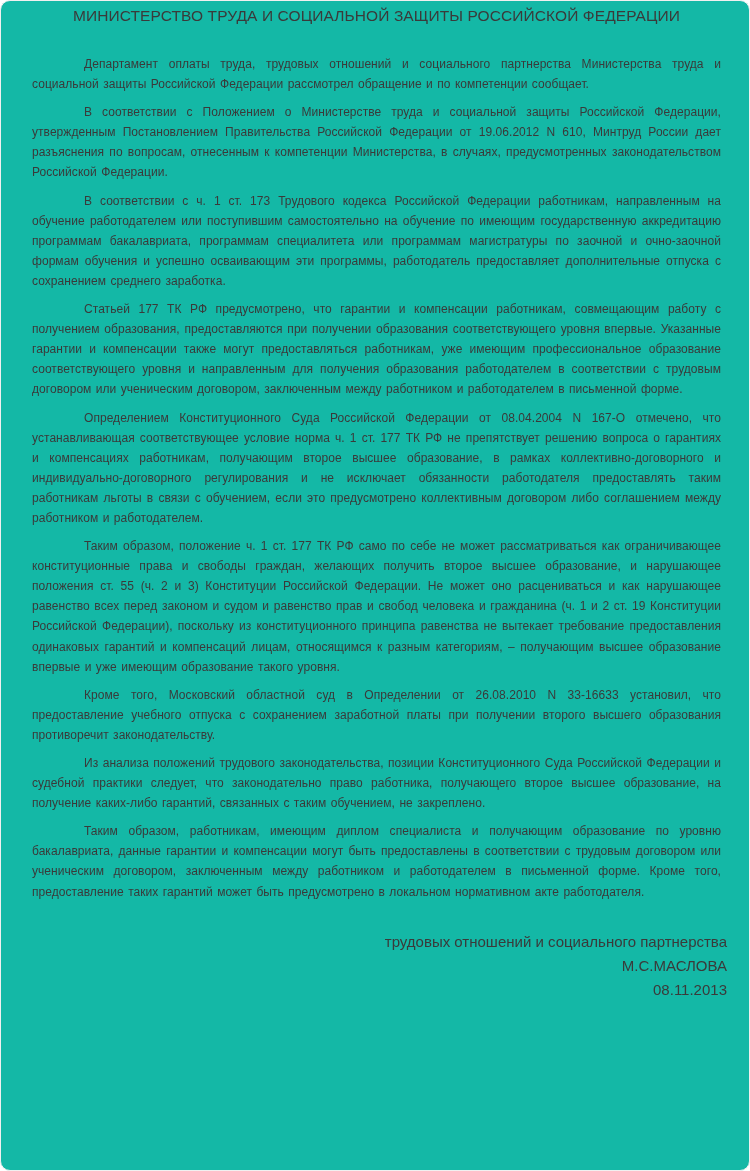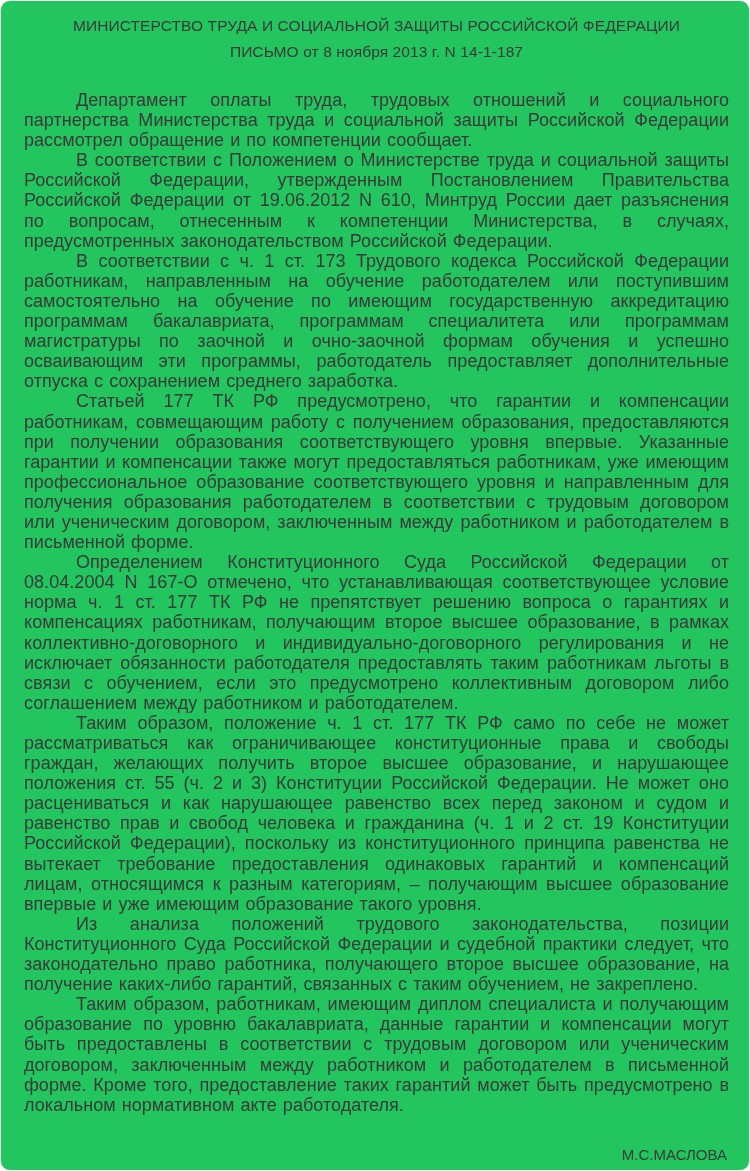--- a/index.html
+++ b/index.html
@@ -11,39 +11,39 @@
     width: 750px;
     height: 1171px;
     font-family: "Liberation Sans", sans-serif;
     color: #3a3a3a;
     -webkit-font-smoothing: antialiased;
   }
   .page {
     box-sizing: border-box;
     width: 750px;
     height: 1171px;
-    padding: 10px 20px 0 23px;
+    padding: 0 20px 0 23px;
     border: 1px solid #f0f0f0;
     border-radius: 10px;
     overflow: hidden;
-    background: #22c55e;
+    background: #14b8a6;
   }
   .doc-header {
     text-align: center;
     font-size: 15.5px;
     line-height: 26px;
     padding-top: 2px;
     letter-spacing: 0.1px;
   }
   .doc-body {
     margin-top: 25px;
   }
   .doc-body p {
-    margin: 0;
-    font-size: 18px;
+    margin: 8px;
+    font-size: 12px;
     line-height: 20.1px;
     text-align: justify;
     text-indent: 52px;
     letter-spacing: 0.05px;
     word-spacing: 1px;
   }
   .signature {
     margin-top: 28px;
     text-align: right;
     font-size: 15px;
@@ -51,33 +51,33 @@
     padding-right: 2px;
   }
 </style>
 </head>
 <body>
 
 <div class="page">
 
   <header class="doc-header">
     <div>МИНИСТЕРСТВО ТРУДА И СОЦИАЛЬНОЙ ЗАЩИТЫ РОССИЙСКОЙ ФЕДЕРАЦИИ</div>
-    <div>ПИСЬМО от 8 ноября 2013 г. N 14-1-187</div>
   </header>
 
   <main class="doc-body">
     <p>Департамент оплаты труда, трудовых отношений и социального партнерства Министерства труда и социальной защиты Российской Федерации рассмотрел обращение и по компетенции сообщает.</p>
     <p>В соответствии с Положением о Министерстве труда и социальной защиты Российской Федерации, утвержденным Постановлением Правительства Российской Федерации от 19.06.2012 N 610, Минтруд России дает разъяснения по вопросам, отнесенным к компетенции Министерства, в случаях, предусмотренных законодательством Российской Федерации.</p>
     <p>В соответствии с ч. 1 ст. 173 Трудового кодекса Российской Федерации работникам, направленным на обучение работодателем или поступившим самостоятельно на обучение по имеющим государственную аккредитацию программам бакалавриата, программам специалитета или программам магистратуры по заочной и очно-заочной формам обучения и успешно осваивающим эти программы, работодатель предоставляет дополнительные отпуска с сохранением среднего заработка.</p>
     <p>Статьей 177 ТК РФ предусмотрено, что гарантии и компенсации работникам, совмещающим работу с получением образования, предоставляются при получении образования соответствующего уровня впервые. Указанные гарантии и компенсации также могут предоставляться работникам, уже имеющим профессиональное образование соответствующего уровня и направленным для получения образования работодателем в соответствии с трудовым договором или ученическим договором, заключенным между работником и работодателем в письменной форме.</p>
     <p>Определением Конституционного Суда Российской Федерации от 08.04.2004 N 167-О отмечено, что устанавливающая соответствующее условие норма ч. 1 ст. 177 ТК РФ не препятствует решению вопроса о гарантиях и компенсациях работникам, получающим второе высшее образование, в рамках коллективно-договорного и индивидуально-договорного регулирования и не исключает обязанности работодателя предоставлять таким работникам льготы в связи с обучением, если это предусмотрено коллективным договором либо соглашением между работником и работодателем.</p>
     <p>Таким образом, положение ч. 1 ст. 177 ТК РФ само по себе не может рассматриваться как ограничивающее конституционные права и свободы граждан, желающих получить второе высшее образование, и нарушающее положения ст. 55 (ч. 2 и 3) Конституции Российской Федерации. Не может оно расцениваться и как нарушающее равенство всех перед законом и судом и равенство прав и свобод человека и гражданина (ч. 1 и 2 ст. 19 Конституции Российской Федерации), поскольку из конституционного принципа равенства не вытекает требование предоставления одинаковых гарантий и компенсаций лицам, относящимся к разным категориям, – получающим высшее образование впервые и уже имеющим образование такого уровня.</p>
+    <p>Кроме того, Московский областной суд в Определении от 26.08.2010 N 33-16633 установил, что предоставление учебного отпуска с сохранением заработной платы при получении второго высшего образования противоречит законодательству.</p>
     <p>Из анализа положений трудового законодательства, позиции Конституционного Суда Российской Федерации и судебной практики следует, что законодательно право работника, получающего второе высшее образование, на получение каких-либо гарантий, связанных с таким обучением, не закреплено.</p>
     <p>Таким образом, работникам, имеющим диплом специалиста и получающим образование по уровню бакалавриата, данные гарантии и компенсации могут быть предоставлены в соответствии с трудовым договором или ученическим договором, заключенным между работником и работодателем в письменной форме. Кроме того, предоставление таких гарантий может быть предусмотрено в локальном нормативном акте работодателя.</p>
   </main>
 
   <footer class="signature">
+    <div>трудовых отношений и социального партнерства</div>
     <div>М.С.МАСЛОВА</div>
-    <div>трудовых отношений и социального партнерства</div>
     <div>08.11.2013</div>
   </footer>
 
 </div>
 
 </body></html>

